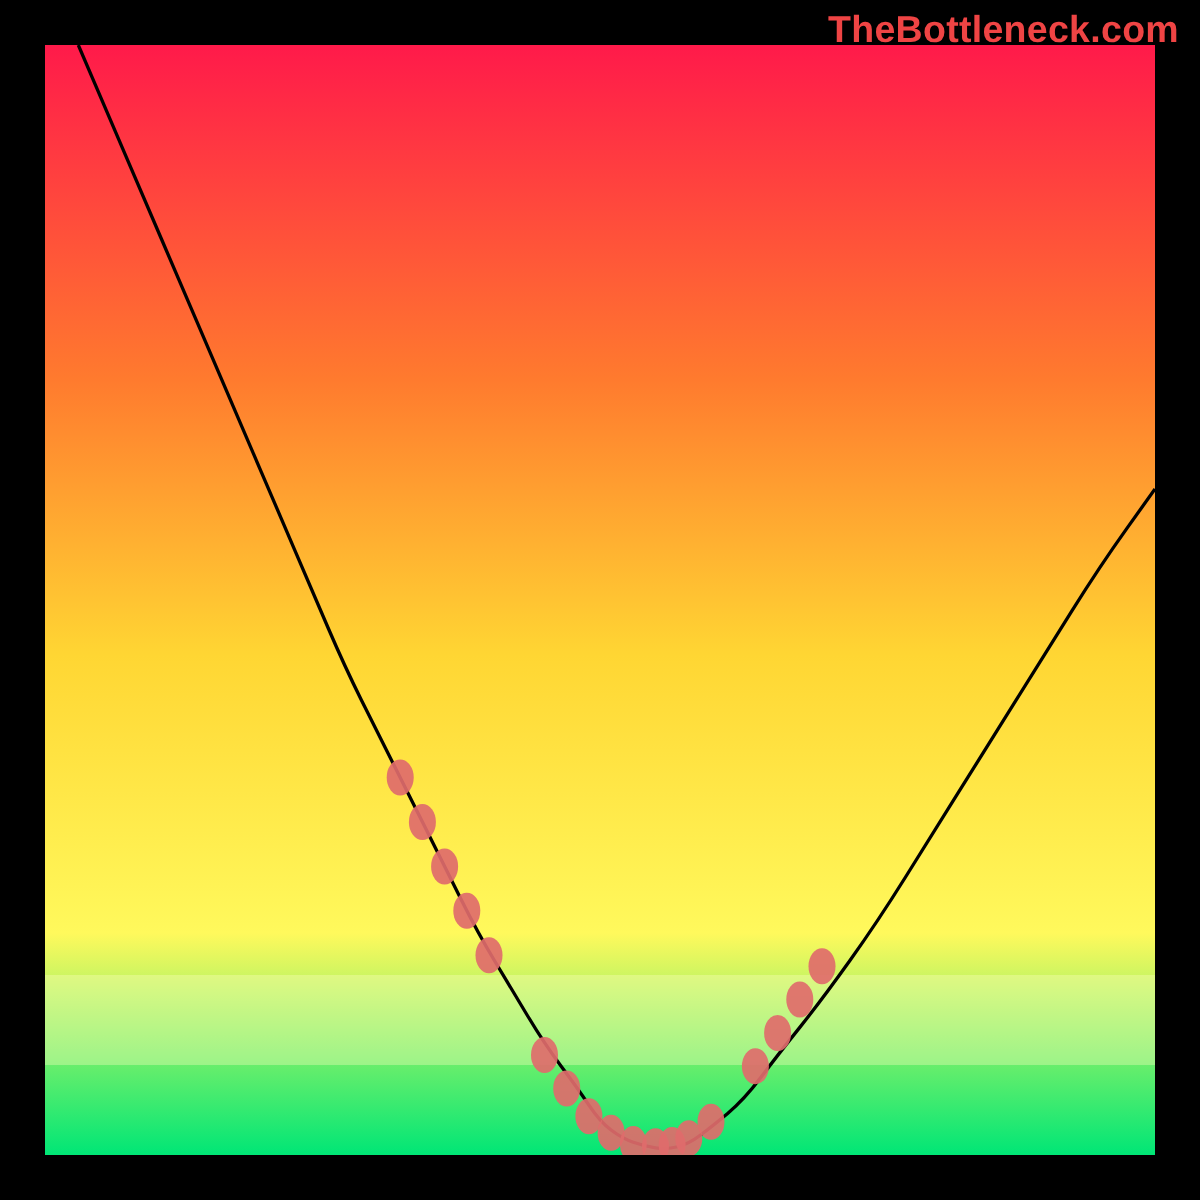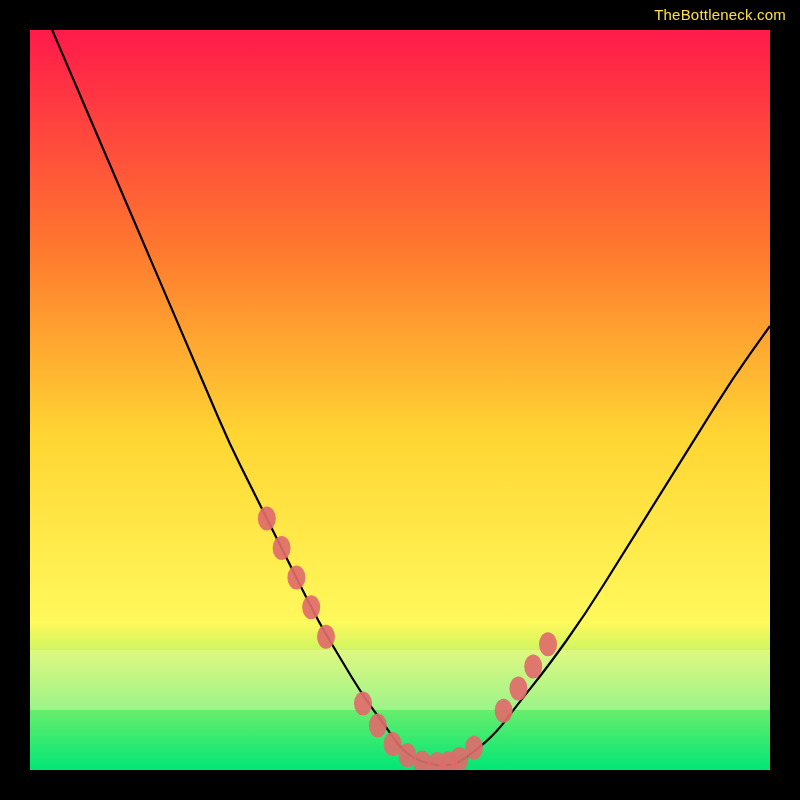--- a/index.html
+++ b/index.html
@@ -27,23 +27,23 @@
     height: 740px;
     overflow: hidden;
   }
   svg {
     display: block;
   }
   .watermark {
     position: absolute;
     top: 6px;
     right: 14px;
-    color: #fde047;
-    font-size: 15px;
-    font-weight: 400;
+    color: #ef4444;
+    font-size: 25px;
+    font-weight: 700;
     letter-spacing: 0.2px;
   }
 </style>
 </head>
 <body>
 
 <div class="frame">
   <div class="plot-area">
     <svg width="740" height="740" viewBox="0 0 740 740" preserveAspectRatio="none">
       <defs>

